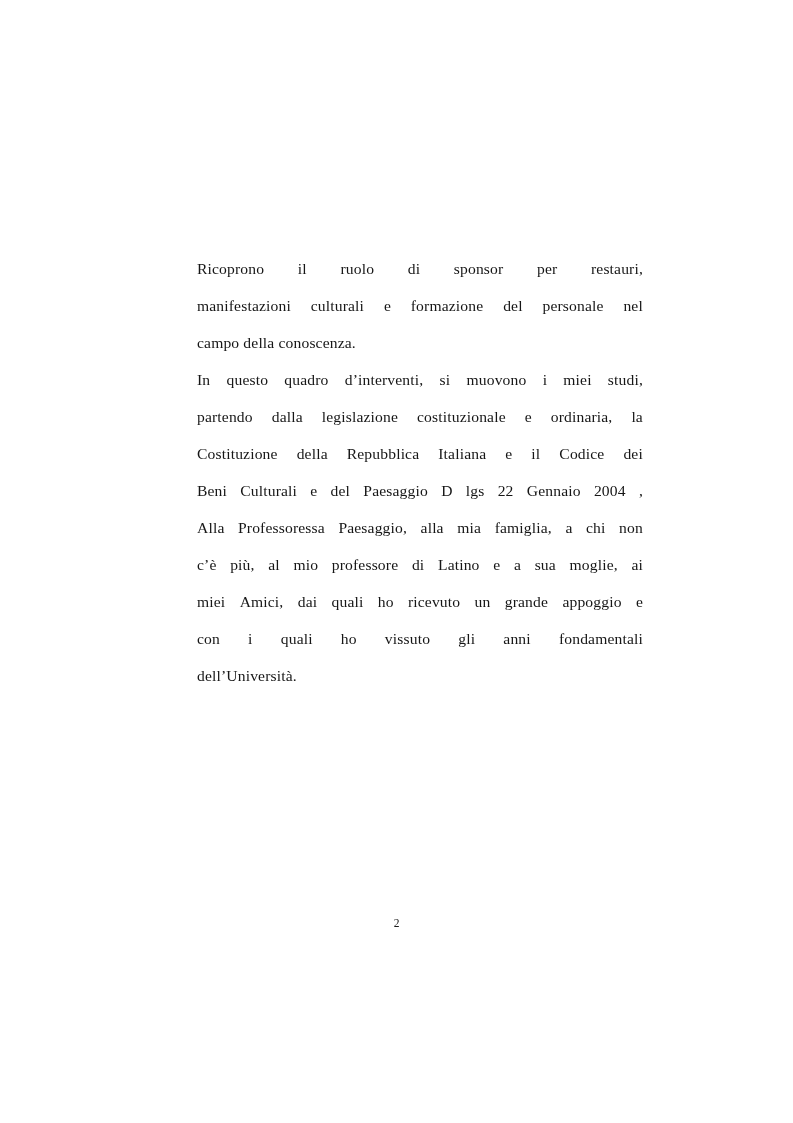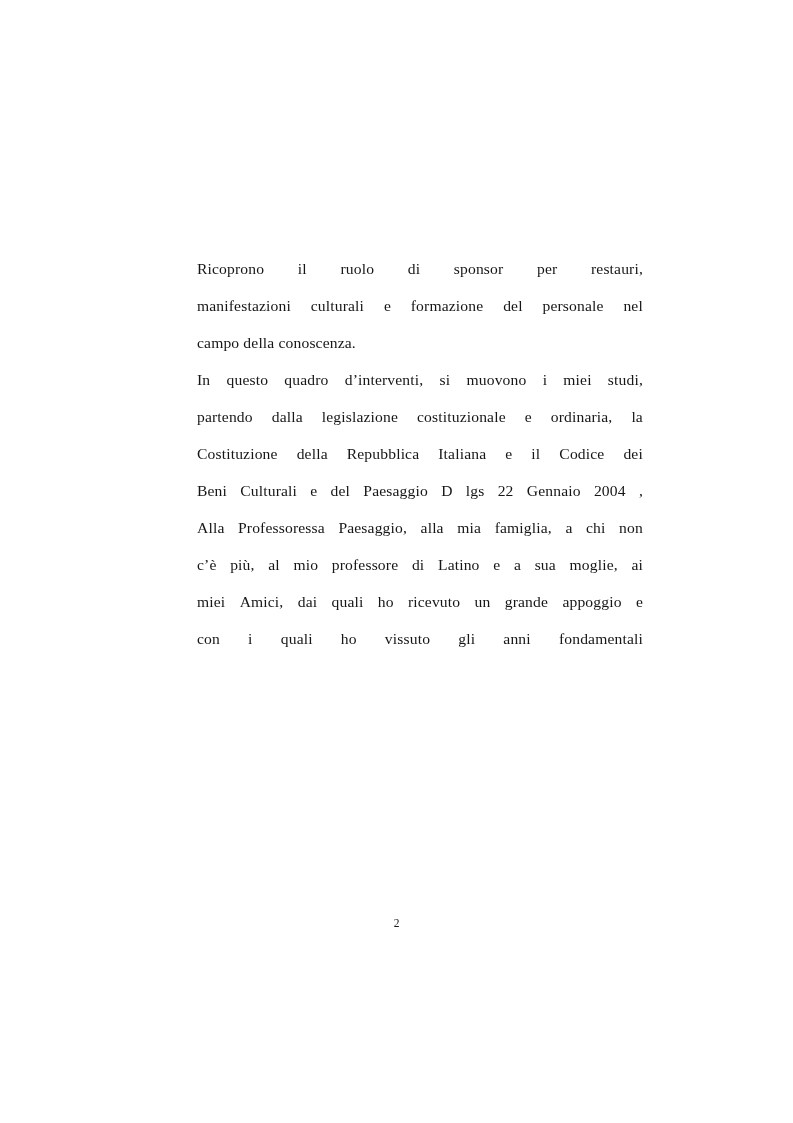--- a/index.html
+++ b/index.html
@@ -78,18 +78,19 @@
         <span class="line"><span>In</span><span>questo</span><span>quadro</span><span>d’interventi,</span><span>si</span><span>muovono</span><span>i</span><span>miei</span><span>studi,</span></span>
         <span class="line"><span>partendo</span><span>dalla</span><span>legislazione</span><span>costituzionale</span><span>e</span><span>ordinaria,</span><span>la</span></span>
         <span class="line"><span>Costituzione</span><span>della</span><span>Repubblica</span><span>Italiana</span><span>e</span><span>il</span><span>Codice</span><span>dei</span></span>
         <span class="line"><span>Beni</span><span>Culturali</span><span>e</span><span>del</span><span>Paesaggio</span><span>D</span><span>lgs</span><span>22</span><span>Gennaio</span><span>2004</span><span>,</span></span>
       </p>
       <p class="para">
         <span class="line"><span>Alla</span><span>Professoressa</span><span>Paesaggio,</span><span>alla</span><span>mia</span><span>famiglia,</span><span>a</span><span>chi</span><span>non</span></span>
         <span class="line"><span>c’è</span><span>più,</span><span>al</span><span>mio</span><span>professore</span><span>di</span><span>Latino</span><span>e</span><span>a</span><span>sua</span><span>moglie,</span><span>ai</span></span>
         <span class="line"><span>miei</span><span>Amici,</span><span>dai</span><span>quali</span><span>ho</span><span>ricevuto</span><span>un</span><span>grande</span><span>appoggio</span><span>e</span></span>
         <span class="line"><span>con</span><span>i</span><span>quali</span><span>ho</span><span>vissuto</span><span>gli</span><span>anni</span><span>fondamentali</span></span>
+        <span class="line flush">dell’Università.</span>
       </p>
     </div>
 
   <div class="page-number">2</div>
 
 </div>
 
 </body></html>

